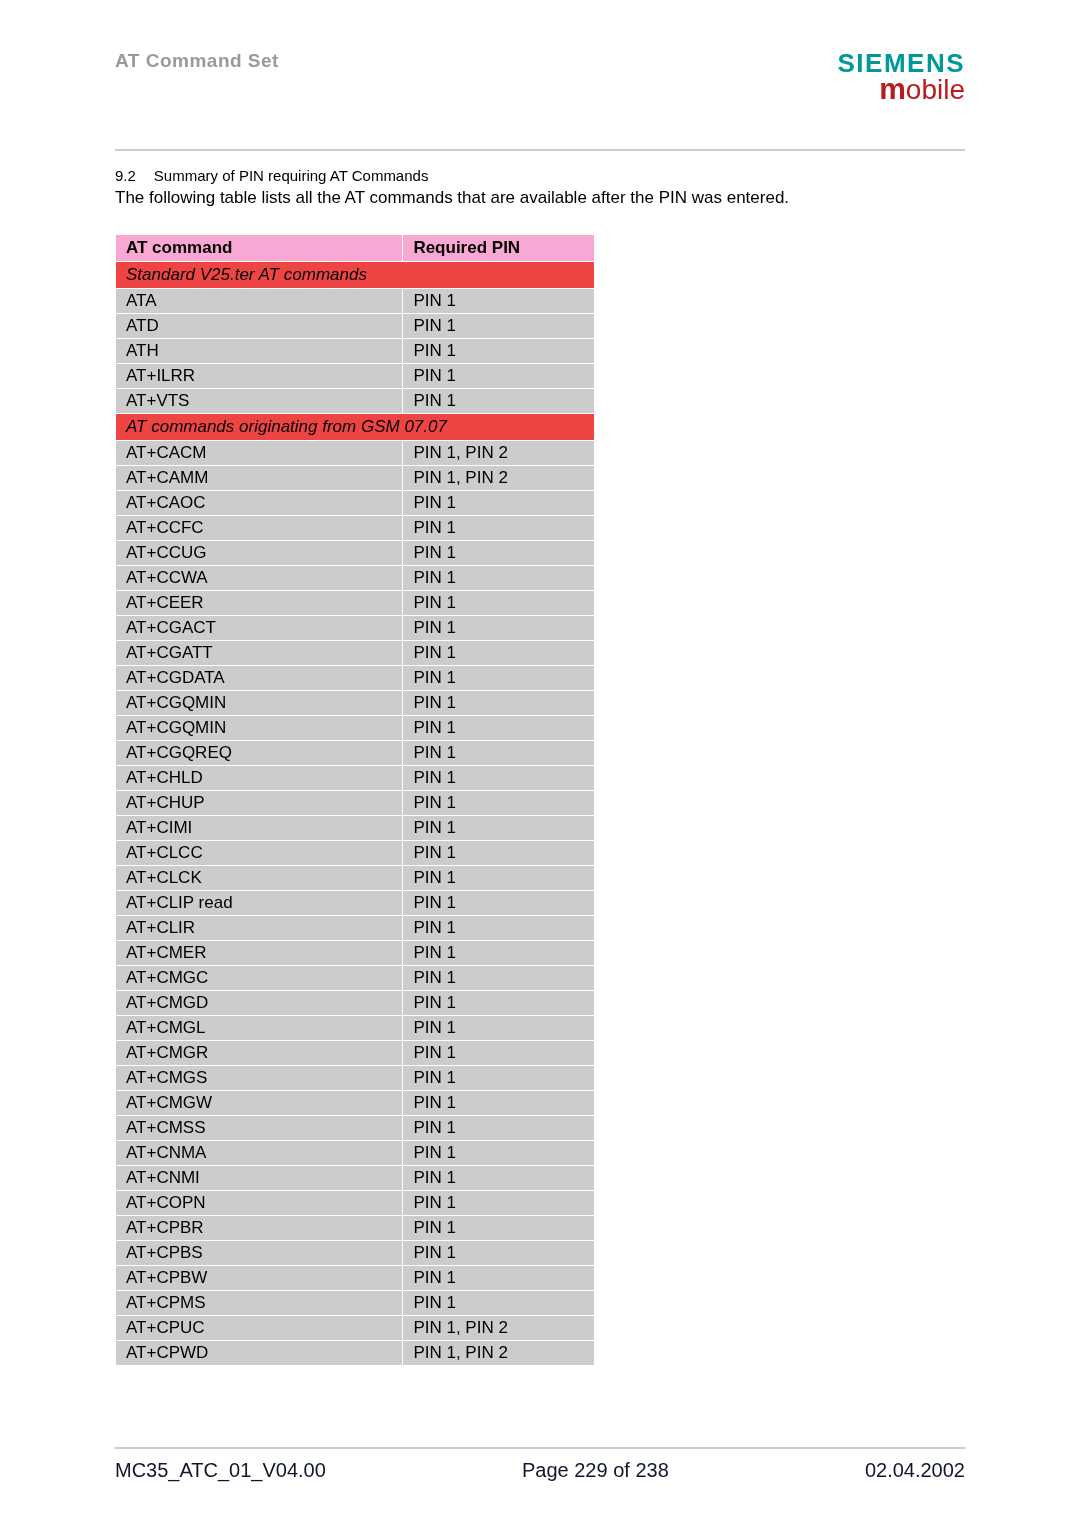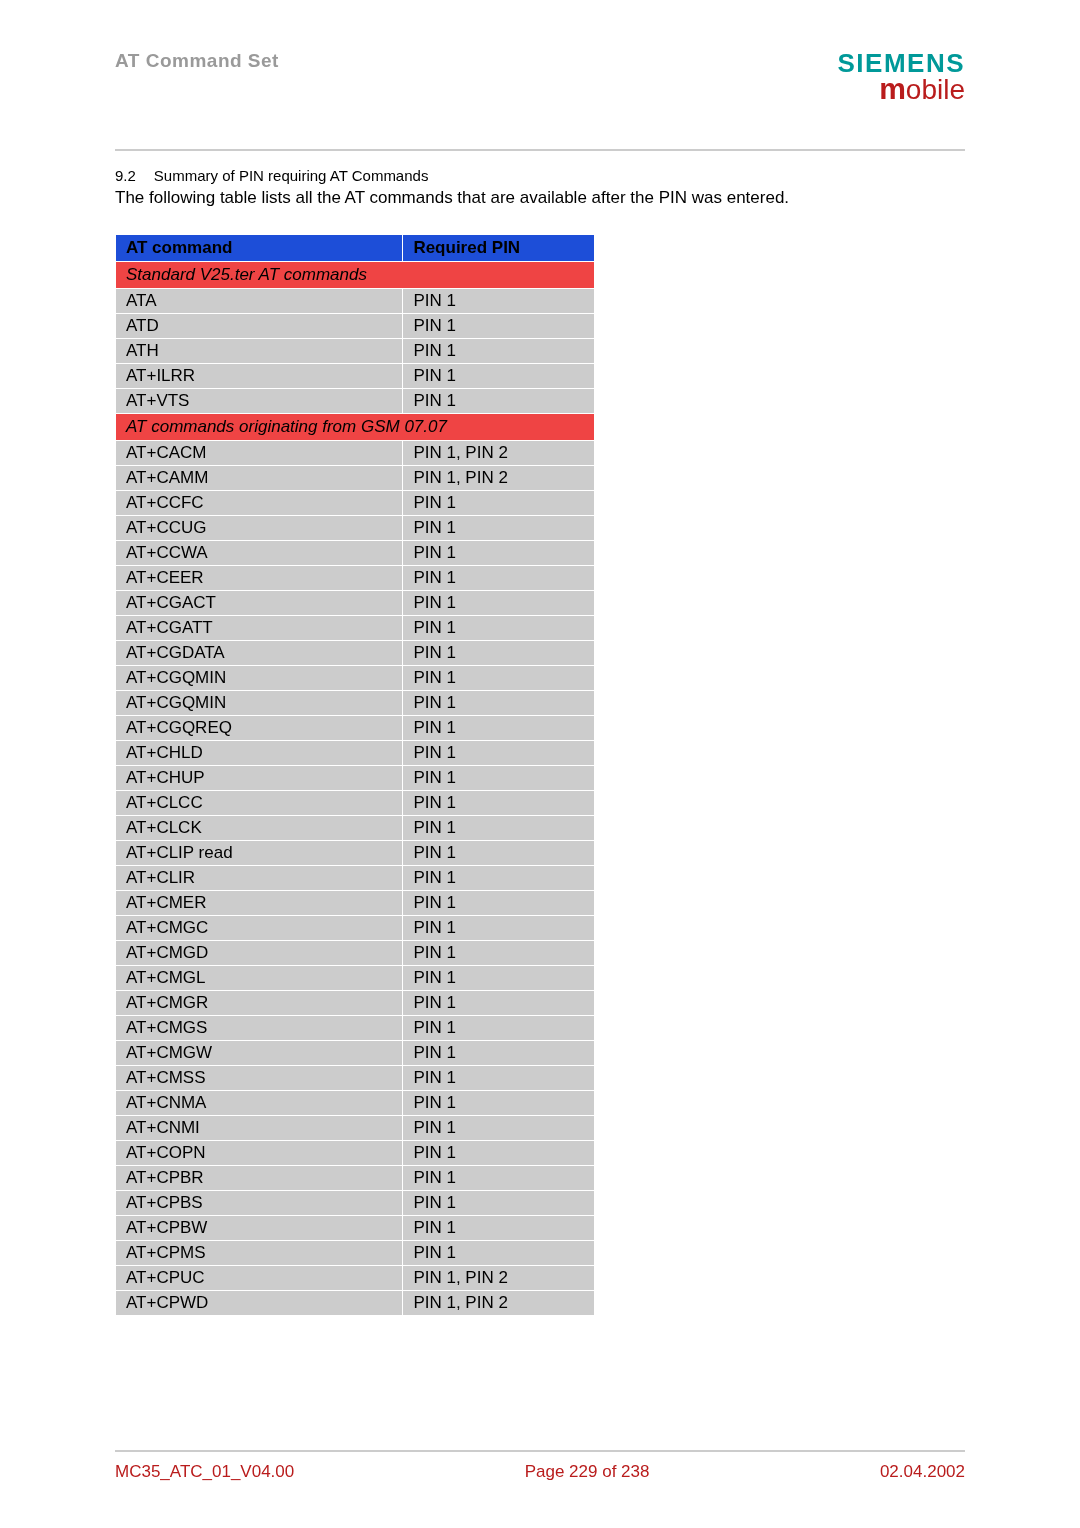--- a/index.html
+++ b/index.html
@@ -69,21 +69,21 @@
   .intro {
     font-size: 17px;
     margin-bottom: 26px;
   }
   table.atcmd {
     border-collapse: collapse;
     width: 480px;
     font-size: 17px;
   }
   table.atcmd th {
-    background: #1d4ed8;
+    background: #f9a8d4;
     text-align: left;
     font-weight: bold;
     padding: 3px 10px;
     border: 1px solid #fff;
   }
   table.atcmd td {
     background: #cccccc;
     padding: 2px 10px;
     border: 1px solid #fff;
   }
@@ -92,22 +92,22 @@
     font-style: italic;
     padding: 3px 10px;
   }
   table.atcmd .col-cmd { width: 60%; }
   table.atcmd .col-pin { width: 40%; }
   .footer {
     position: absolute;
     bottom: 46px;
     left: 115px;
     right: 115px;
-    font-size: 17px;
-    color: #b91c1c;
+    font-size: 20px;
+    color: #0f172a;
   }
   .footer-hr {
     border: none;
     border-top: 2px solid #ccc;
     margin-bottom: 10px;
   }
   .footer-row {
     display: flex;
     justify-content: space-between;
   }
@@ -167,20 +167,24 @@
         </tr>
         <tr>
           <td>AT+CACM</td>
           <td>PIN 1, PIN 2</td>
         </tr>
         <tr>
           <td>AT+CAMM</td>
           <td>PIN 1, PIN 2</td>
         </tr>
         <tr>
+          <td>AT+CAOC</td>
+          <td>PIN 1</td>
+        </tr>
+        <tr>
           <td>AT+CCFC</td>
           <td>PIN 1</td>
         </tr>
         <tr>
           <td>AT+CCUG</td>
           <td>PIN 1</td>
         </tr>
         <tr>
           <td>AT+CCWA</td>
           <td>PIN 1</td>
@@ -212,20 +216,24 @@
         <tr>
           <td>AT+CGQREQ</td>
           <td>PIN 1</td>
         </tr>
         <tr>
           <td>AT+CHLD</td>
           <td>PIN 1</td>
         </tr>
         <tr>
           <td>AT+CHUP</td>
+          <td>PIN 1</td>
+        </tr>
+        <tr>
+          <td>AT+CIMI</td>
           <td>PIN 1</td>
         </tr>
         <tr>
           <td>AT+CLCC</td>
           <td>PIN 1</td>
         </tr>
         <tr>
           <td>AT+CLCK</td>
           <td>PIN 1</td>
         </tr>

